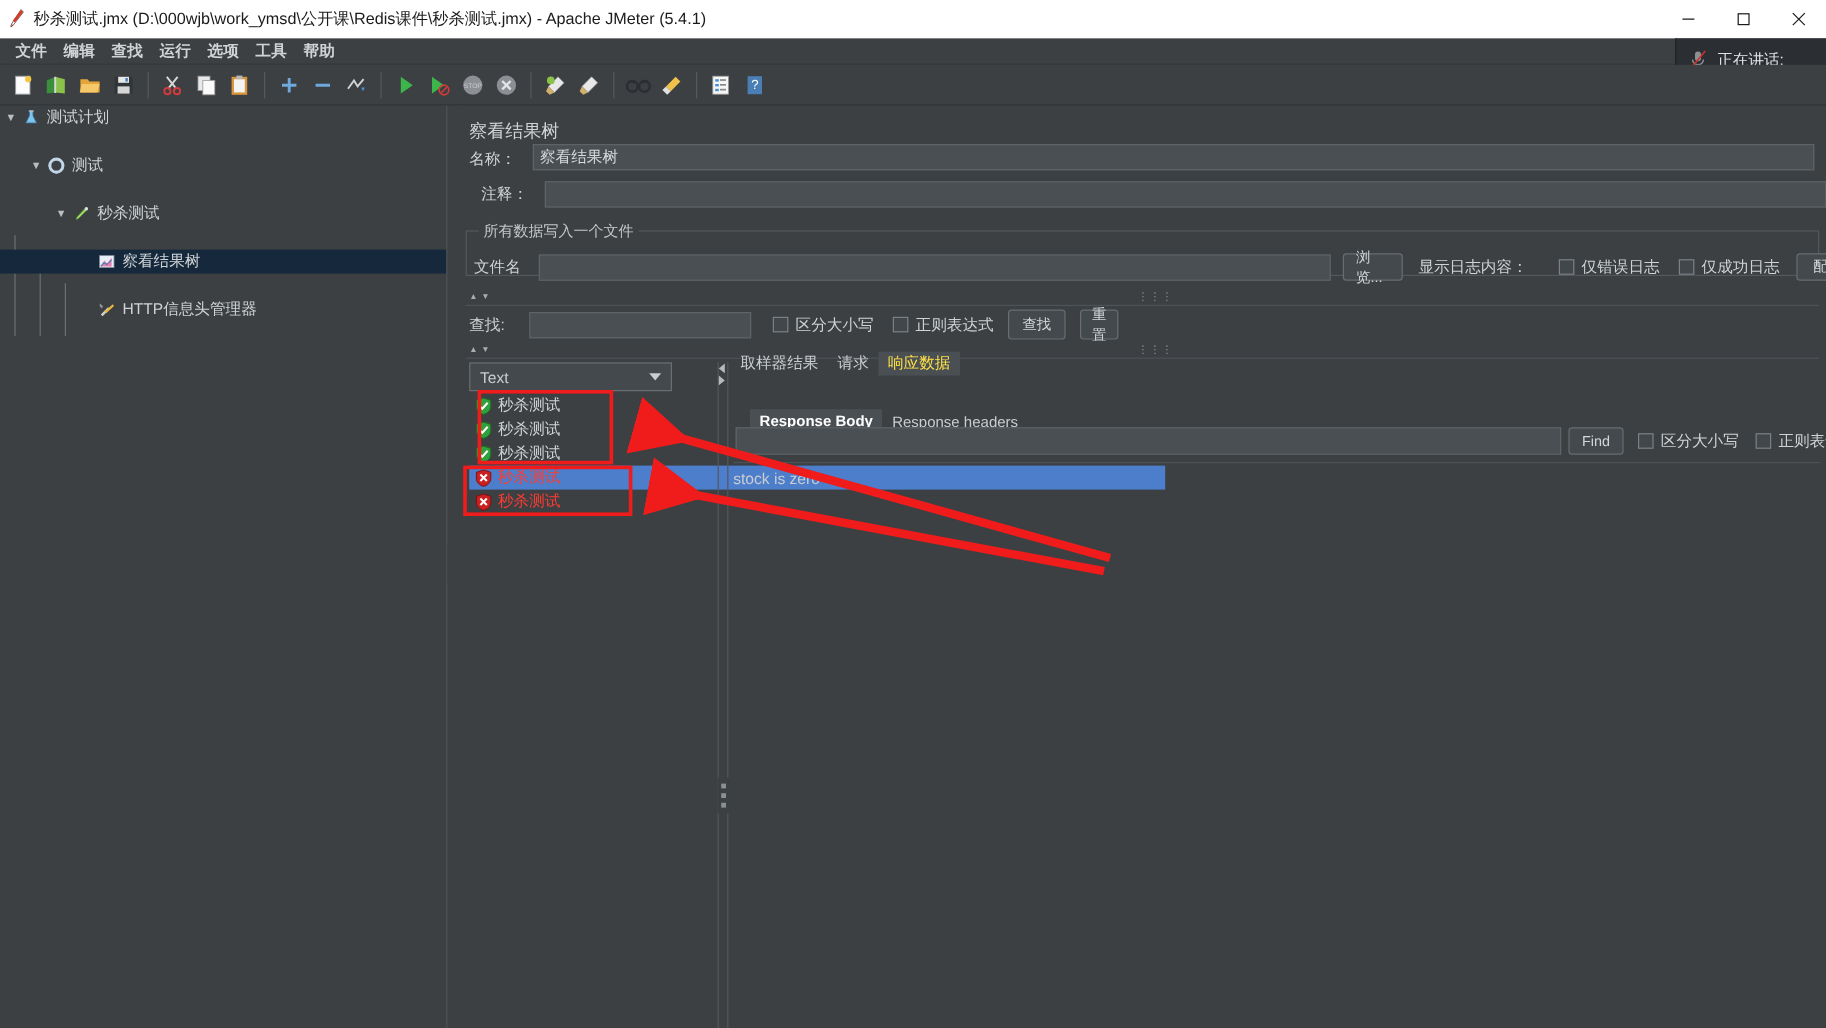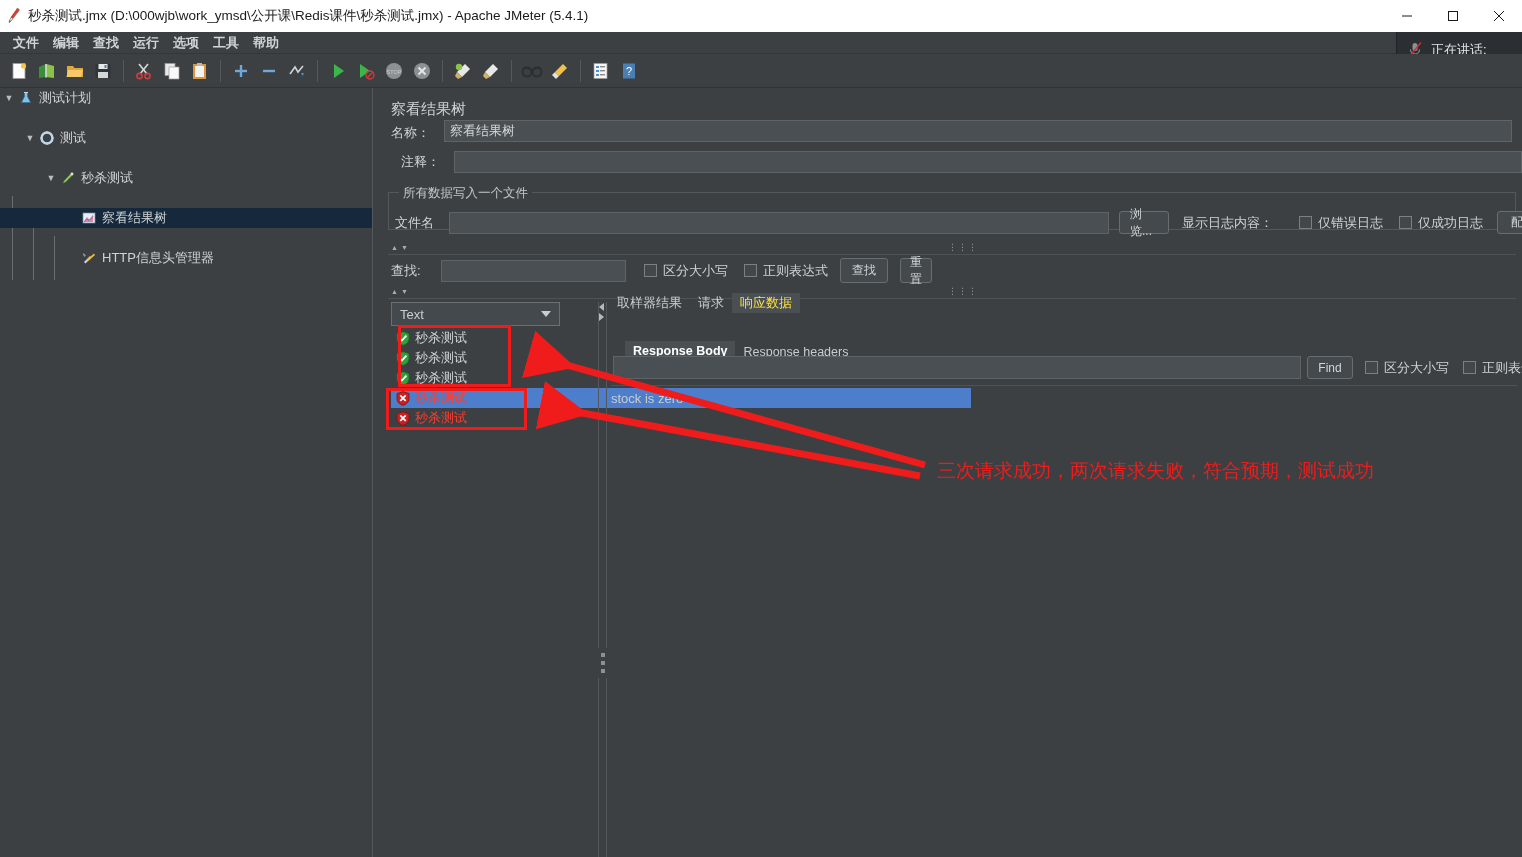--- a/index.html
+++ b/index.html
@@ -580,15 +580,14 @@
   <svg class="anno-svg">
     <defs>
       <marker id="ah" markerWidth="7" markerHeight="7" refX="5.6" refY="3.5" orient="auto">
         <polygon points="0 3.5, 7 0, 7 7" fill="#f01c1c"></polygon>
       </marker>
     </defs>
     <line x1="925" y1="465" x2="538" y2="357" stroke="#f01c1c" stroke-width="7" marker-end="url(#ah)"></line>
     <line x1="920" y1="476" x2="550" y2="407" stroke="#f01c1c" stroke-width="7" marker-end="url(#ah)"></line>
   </svg>
 
-  <div class="anno-text" style="left:937px;top:458px;">三次请求成功，两次请求失败，符合预期，测试成功</div>
 
 </div>
 
 </body></html>

